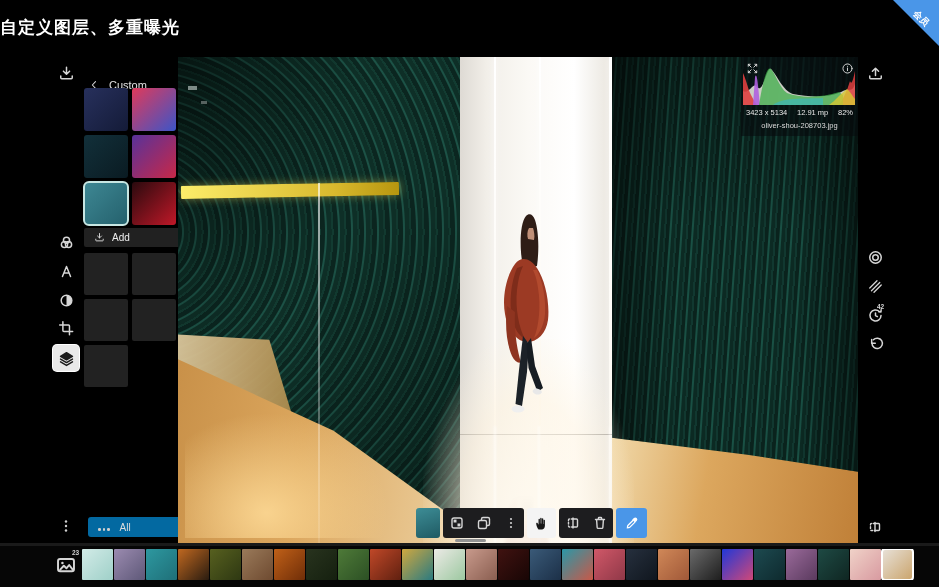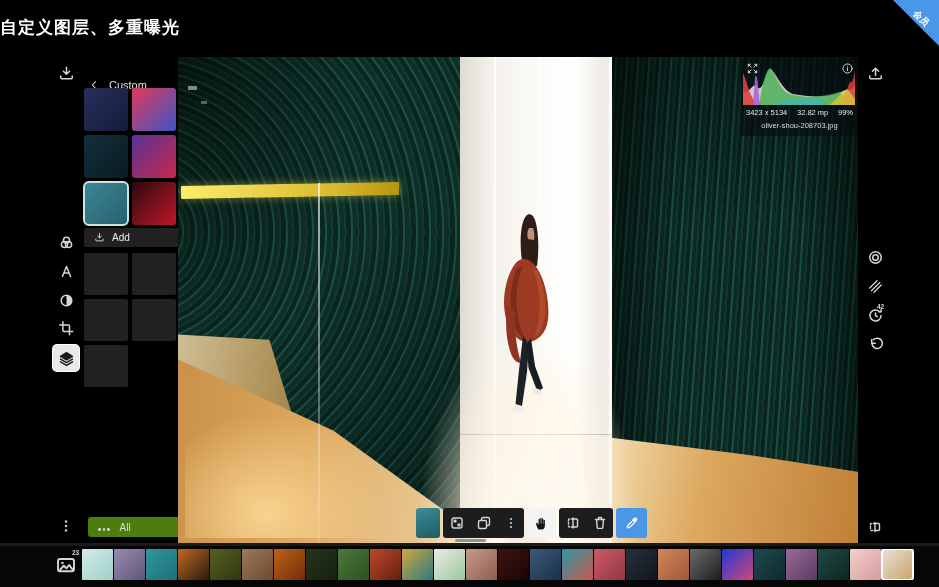--- a/index.html
+++ b/index.html
@@ -22,21 +22,21 @@
   .lrail{left:53px;}
   
   #side-header{left:88px;top:76px;width:90px;height:18px;display:flex;align-items:center;gap:9px;color:#e2e2e2;font-size:11px;}
   #sidebar-grid{left:84px;top:88px;width:92px;display:flex;flex-wrap:wrap;gap:4px;}
   .side-thumb{width:44px;height:43px;border-radius:3px;}
   .side-thumb.selected{outline:2px solid #c7e6e2;outline-offset:-1px;border-radius:5px;}
   #add-btn{left:84px;top:228px;width:90px;height:19px;background:#212121;border-radius:2px;display:flex;
     align-items:center;gap:7px;padding-left:10px;color:#eee;font-size:10px;cursor:pointer;}
   #placeholders{left:84px;top:253px;width:92px;display:flex;flex-wrap:wrap;gap:4px;}
   .placeholder{width:44px;height:42px;background:#222;border-radius:2px;}
-  #all-btn{left:88px;top:517px;width:85px;height:20px;background:#4d7c0f;border-radius:3px;display:flex;
+  #all-btn{left:88px;top:517px;width:85px;height:20px;background:#0369a1;border-radius:3px;display:flex;
     align-items:center;gap:8px;padding-left:10px;color:#ddd;font-size:10px;cursor:pointer;}
   .dots3 span{display:inline-block;width:2.5px;height:2.5px;border-radius:50%;background:#cfcfcf;margin-right:2px;}
 
   
   #canvas{left:178px;top:57px;width:680px;height:486px;background:#101010;overflow:hidden;}
   .wall-left{left:0;top:0;width:41.5%;height:100%;
     background:
       radial-gradient(ellipse at 0% 0%,rgba(0,0,0,.55),transparent 45%),
       radial-gradient(ellipse at 90% 115%,rgba(0,0,0,.35),transparent 55%),
       repeating-radial-gradient(circle at -14% 36%,#0b2620 0 4px,#1c5246 5px 6px,#0e2f27 7px 11px,#123b31 11px 13px);}
@@ -256,22 +256,22 @@
         <path d="M6.4 9.6 2.8 13.2M2.8 10.8v2.4h2.4"></path>
           <path d="M9.6 9.6l3.6 3.6M13.2 10.8v2.4h-2.4"></path>
       </svg>
       <svg class="ic abs" style="right:4px;top:5px;stroke-width:1.2;" width="13" height="13" viewBox="0 0 16 16">
         <circle cx="8" cy="8" r="5.6"></circle>
           <path d="M8 7.4v3.2"></path>
           <circle cx="8" cy="5.2" r=".7" fill="#d6d6d6" stroke="none"></circle>
       </svg>
       <div class="meta-row">
         <span>3423 x 5134</span>
-        <span>32.82 mp</span>
-        <span>99%</span>
+        <span>12.91 mp</span>
+        <span>82%</span>
       </div>
       <div class="file-row">oliver-shou-208703.jpg</div>
     </div>
 
     <div id="toolbar" class="abs">
       <div class="tb-thumb"></div>
       <div class="tb-group">
         <button class="tb-btn">
           <svg class="ic" width="16" height="16" viewBox="0 0 16 16">
             <rect x="3" y="3" width="10" height="10" rx="2"></rect>

